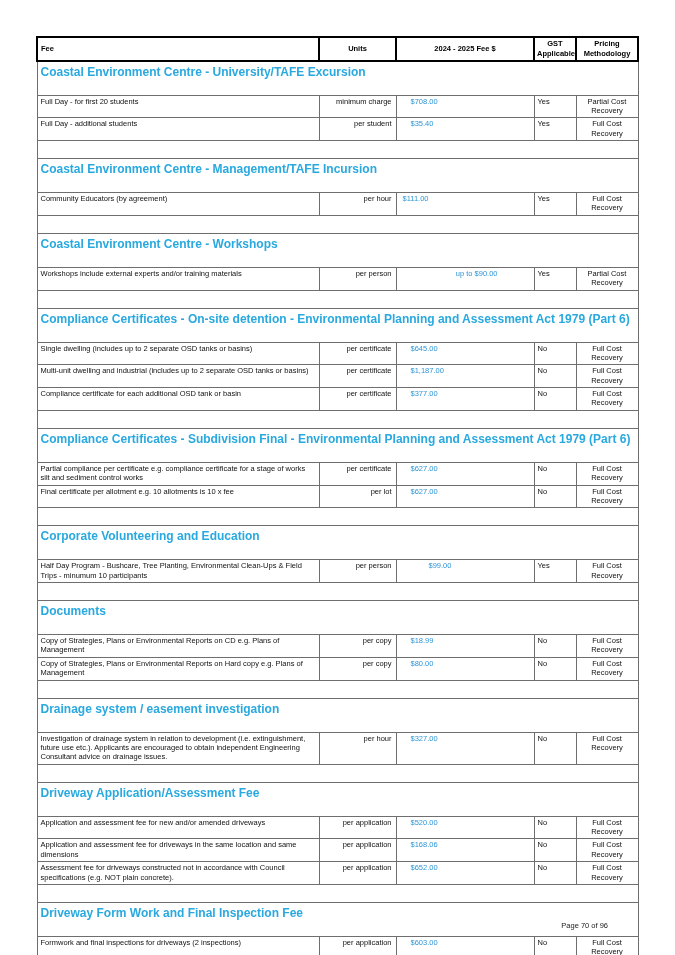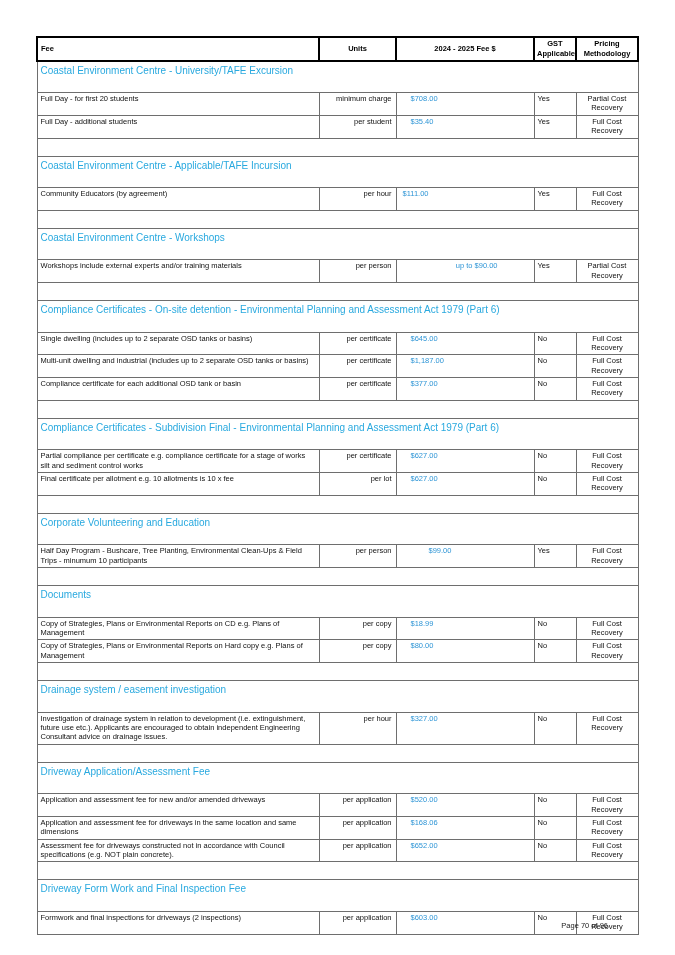--- a/index.html
+++ b/index.html
@@ -38,22 +38,22 @@
   .fees-table th.h-fee { text-align: left; padding-left: 3px; }
   .fees-table td {
     border: 1px solid #6e6e6e;
     font-size: 7.5px;
     line-height: 1.25;
     padding: 1px 3px 2px 3px;
     vertical-align: top;
     background: #ffffff;
   }
   td.section-title {
-    font-weight: normal;
-    font-size: 10px;
+    font-weight: bold;
+    font-size: 12px;
     padding: 3px 3px 15px 3px;
     line-height: 1.25;
   }
   td.c-fee   { text-align: left; }
   td.c-units { text-align: right; padding-right: 4px; }
   td.c-amount{ text-align: left; padding-left: 14px; }
   td.c-amount.range { text-align: right; padding-right: 36px; }
   td.c-gst   { padding-right: 3px; }
   td.c-pricing { text-align: center; padding-left: 1px; padding-right: 1px; }
   td.spacer { height: 17px; padding: 0; }
@@ -101,21 +101,21 @@
           <td class="c-fee">Full Day - additional students</td>
           <td class="c-units">per student</td>
           <td class="c-amount" style="color: rgb(46, 149, 214);">$35.40</td>
           <td class="c-gst">Yes</td>
           <td class="c-pricing">Full Cost Recovery</td>
         </tr>
         <tr>
           <td colspan="5" class="spacer"></td>
         </tr>
         <tr>
-          <td colspan="5" class="section-title" style="color: rgb(41, 169, 223);">Coastal Environment Centre - Applicable/TAFE Incursion</td>
+          <td colspan="5" class="section-title" style="color: rgb(41, 169, 223);">Coastal Environment Centre - Management/TAFE Incursion</td>
         </tr>
         <tr>
           <td class="c-fee">Community Educators (by agreement)</td>
           <td class="c-units">per hour</td>
           <td class="c-amount" style="color: rgb(46, 149, 214); padding-left: 6px;">$111.00</td>
           <td class="c-gst">Yes</td>
           <td class="c-pricing">Full Cost Recovery</td>
         </tr>
         <tr>
           <td colspan="5" class="spacer"></td>

